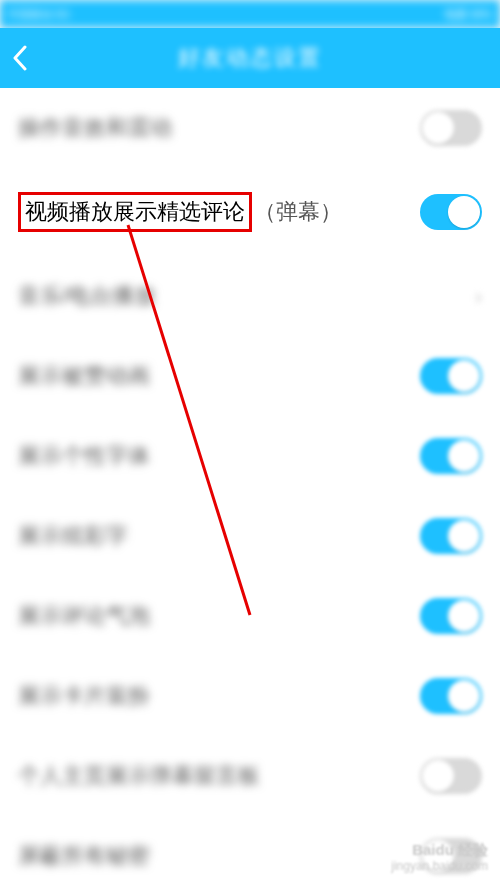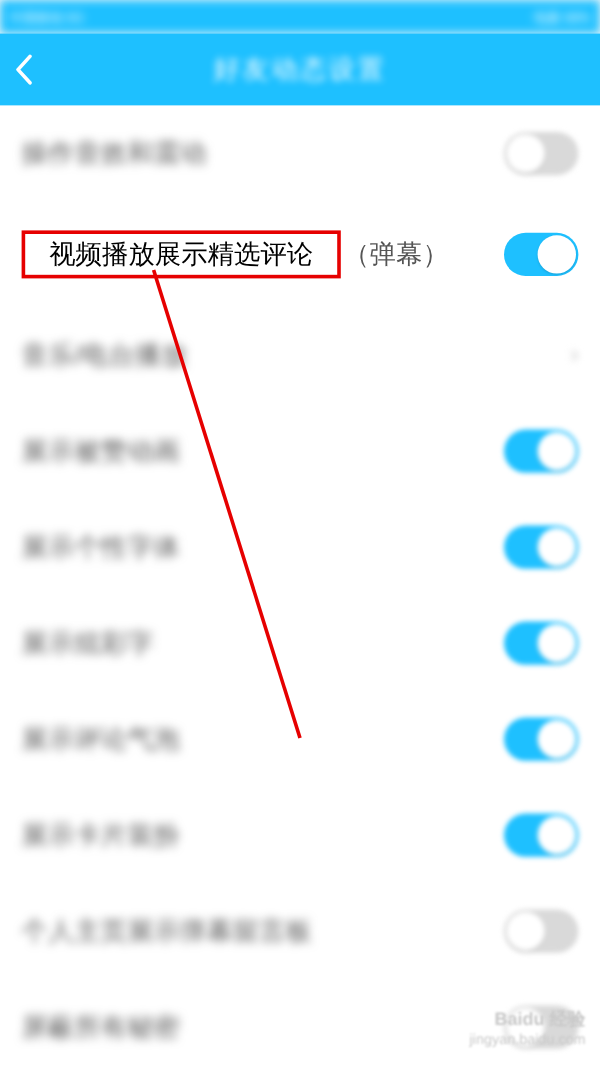--- a/index.html
+++ b/index.html
@@ -59,21 +59,21 @@
     .row-label {
       font-size: 22px;
       color: #333;
     }
     .blurred .row-label { filter: blur(4px); color: #555; }
     .blurred .toggle { filter: blur(2px); }
     .blurred .chevron { filter: blur(3px); }
     .highlight-row { height: 88px; }
     .highlight-box {
       border: 3px solid #e60000;
-      padding: 2px 20px;
+      padding: 2px 4px;
       display: inline-block;
     }
     .highlight-box span {
       font-size: 22px;
       color: #000;
       font-weight: 500;
     }
     .suffix-text {
       font-size: 22px;
       color: #555;

